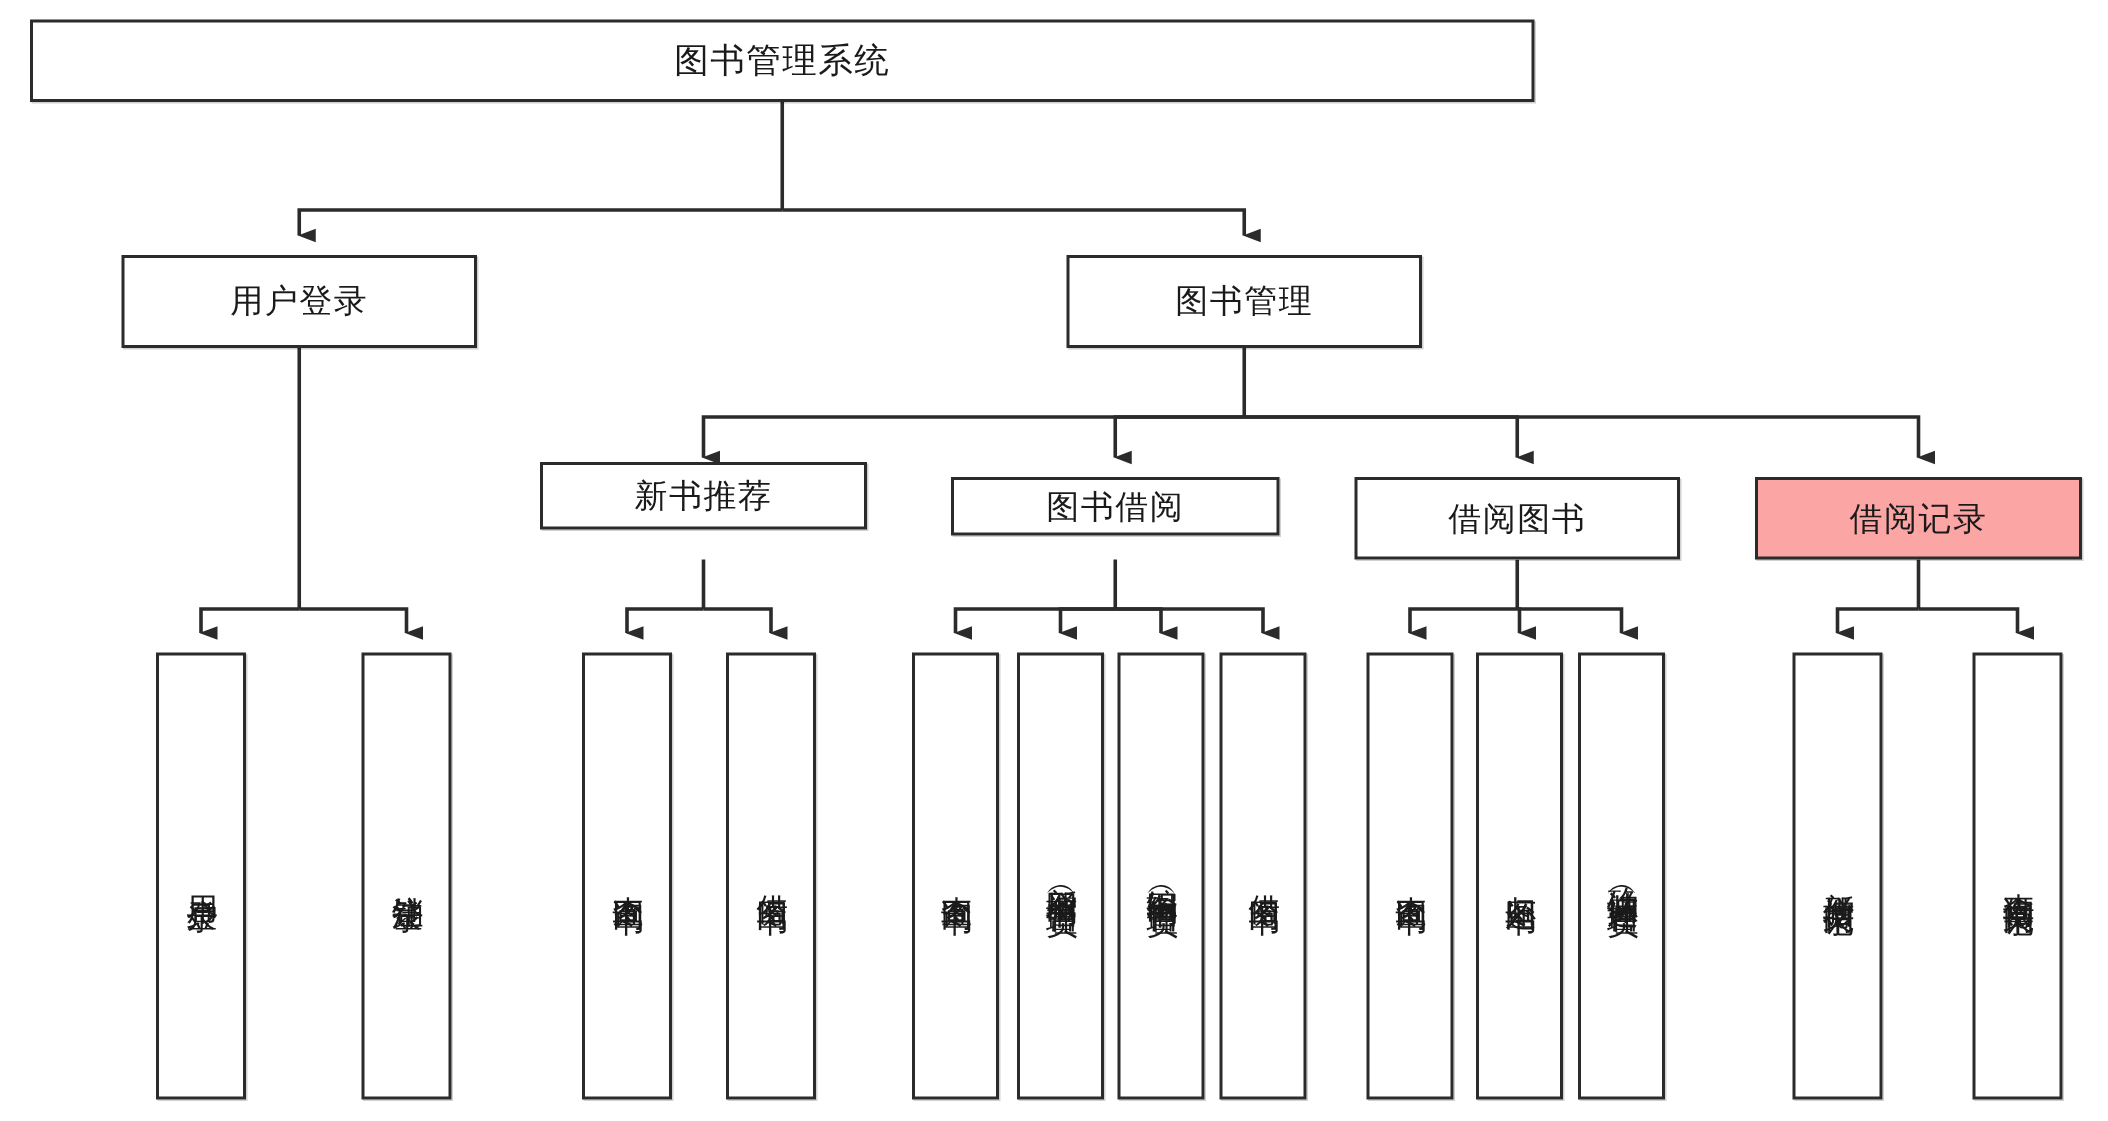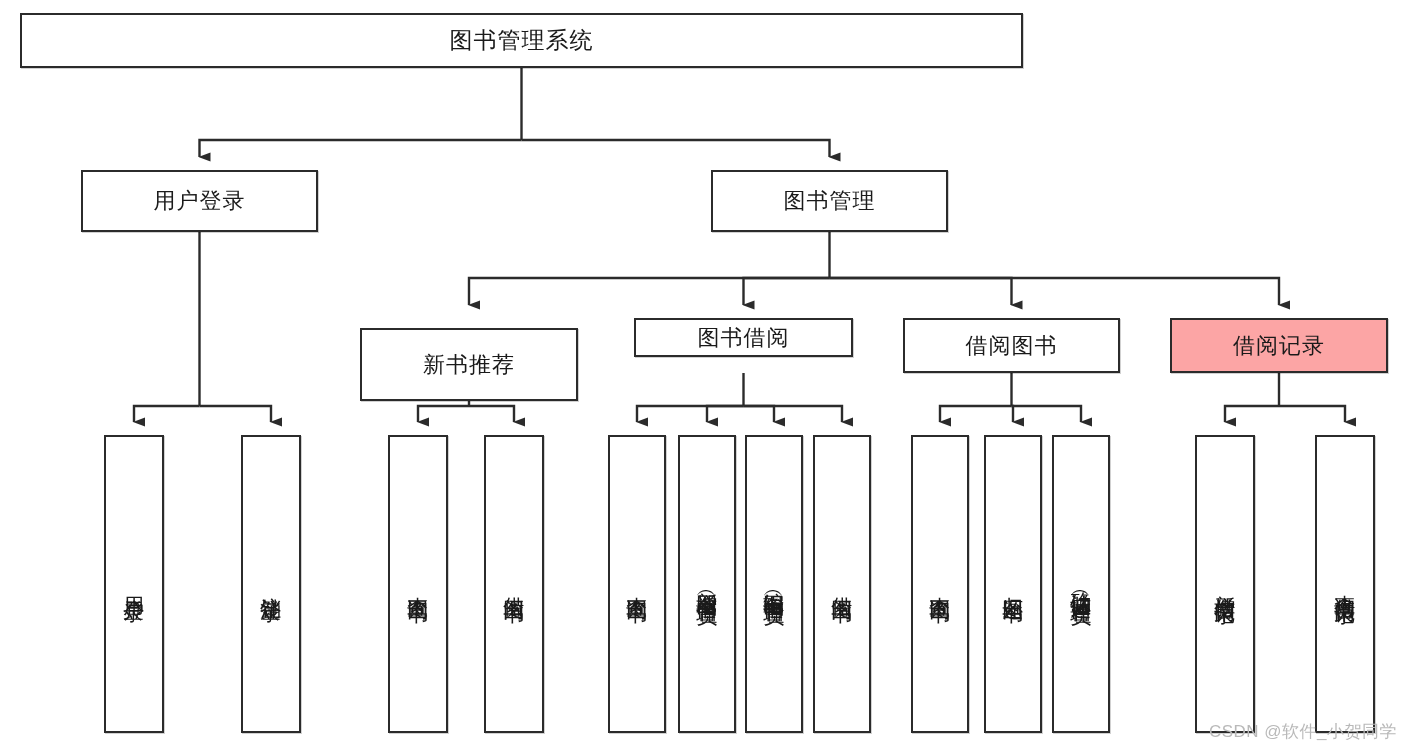--- a/index.html
+++ b/index.html
@@ -117,21 +117,21 @@
   <div id="node-layer">
       <div class="node level1" style="left: 20px; top: 13px; width: 1003px; height: 55px; border-color: rgb(43, 43, 43); background: rgb(255, 255, 255);">
         <div class="node-label" style="color: rgb(26, 26, 26);">图书管理系统</div>
       </div>
       <div class="node level2" style="left: 81px; top: 170px; width: 237px; height: 62px; border-color: rgb(43, 43, 43); background: rgb(255, 255, 255);">
         <div class="node-label" style="color: rgb(26, 26, 26);">用户登录</div>
       </div>
       <div class="node level2" style="left: 711px; top: 170px; width: 237px; height: 62px; border-color: rgb(43, 43, 43); background: rgb(255, 255, 255);">
         <div class="node-label" style="color: rgb(26, 26, 26);">图书管理</div>
       </div>
-      <div class="node level3" style="left: 360px; top: 328px; width: 218px; height: 73px; border-color: rgb(43, 43, 43); background: rgb(255, 255, 255);">
+      <div class="node level3" style="left: 360px; top: 308px; width: 218px; height: 45px; border-color: rgb(43, 43, 43); background: rgb(255, 255, 255);">
         <div class="node-label" style="color: rgb(26, 26, 26);">新书推荐</div>
       </div>
       <div class="node level3" style="left: 634px; top: 318px; width: 219px; height: 39px; border-color: rgb(43, 43, 43); background: rgb(255, 255, 255);">
         <div class="node-label" style="color: rgb(26, 26, 26);">图书借阅</div>
       </div>
       <div class="node level3" style="left: 903px; top: 318px; width: 217px; height: 55px; border-color: rgb(43, 43, 43); background: rgb(255, 255, 255);">
         <div class="node-label" style="color: rgb(26, 26, 26);">借阅图书</div>
       </div>
       <div class="node level3" style="left: 1170px; top: 318px; width: 218px; height: 55px; border-color: rgb(43, 43, 43); background: #fca5a5;">
         <div class="node-label" style="color: rgb(26, 26, 26);">借阅记录</div>
@@ -170,14 +170,13 @@
         <div class="node-label" style="color: rgb(26, 26, 26);">确认归还（管理员）</div>
       </div>
       <div class="node level4 leaf" style="left: 1195px; top: 435px; width: 60px; height: 298px; border-color: rgb(43, 43, 43); background: rgb(255, 255, 255);">
         <div class="node-label" style="color: rgb(26, 26, 26);">新增借阅记录</div>
       </div>
       <div class="node level4 leaf" style="left: 1315px; top: 435px; width: 60px; height: 298px; border-color: rgb(43, 43, 43); background: rgb(255, 255, 255);">
         <div class="node-label" style="color: rgb(26, 26, 26);">查询借阅记录</div>
       </div>
     </div>
 
-  <div id="watermark">CSDN @软件_小贺同学</div>
 </div>
 
 </body></html>

